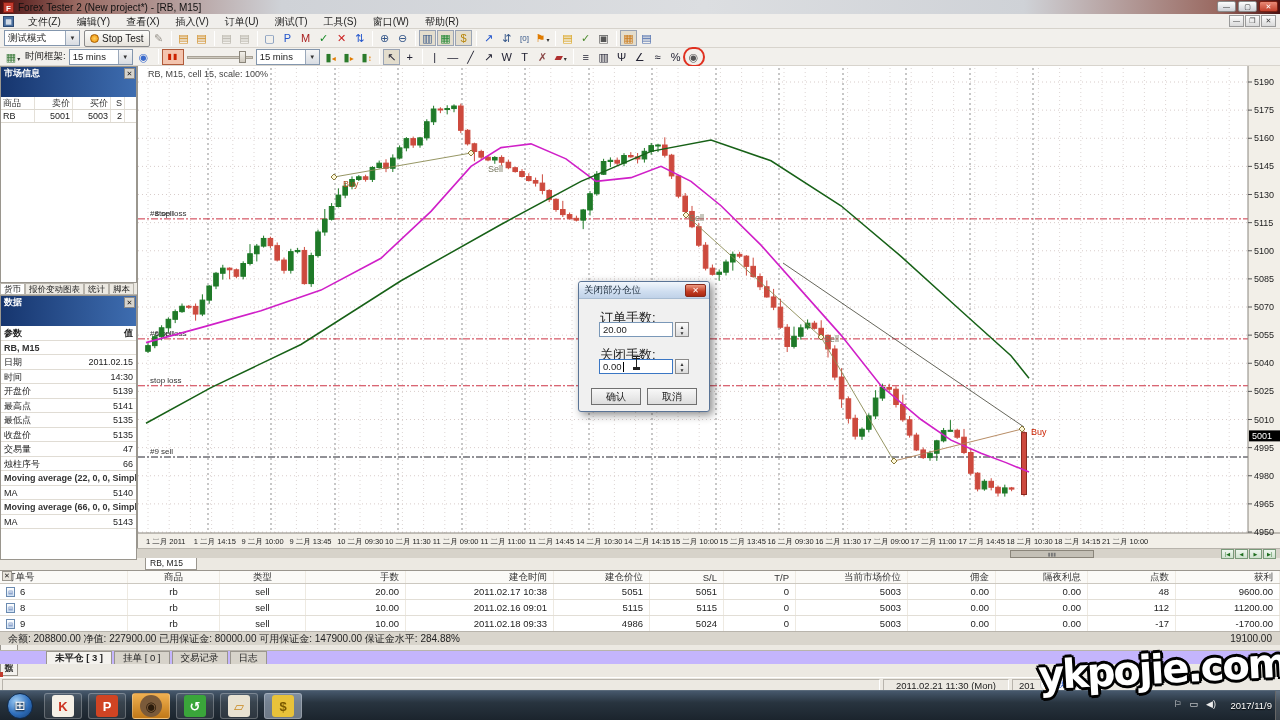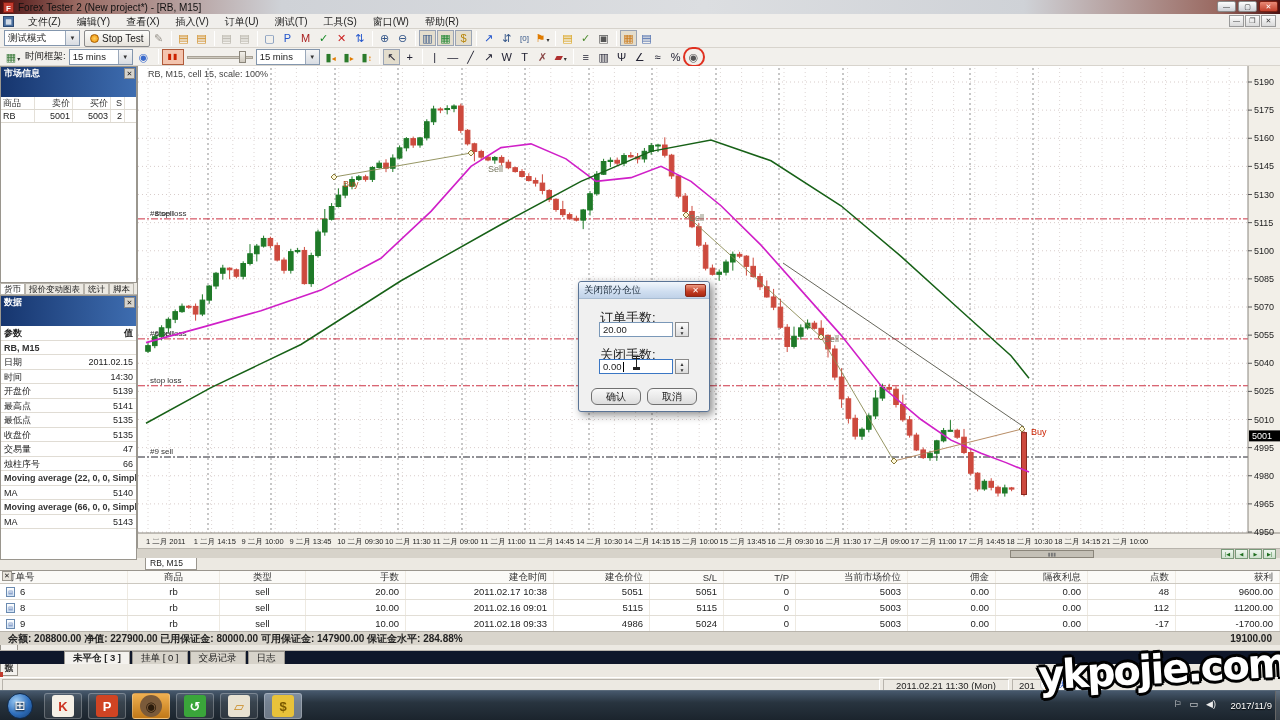--- a/index.html
+++ b/index.html
@@ -94,24 +94,24 @@
   .ord-row{display:flex;height:16px;border-bottom:1px solid #e2ded6;font-size:9.5px;align-items:center;background:#fff;}
   .ord-cell{padding:0 6px;white-space:nowrap;overflow:hidden;border-right:1px solid #eeeae2;height:100%;
     display:flex;align-items:center;}
   .ord-cell.r{justify-content:flex-end;}
   .ord-cell.c{justify-content:center;}
   .doc-ico{display:inline-block;width:9px;height:10px;border:1px solid #6a8ab0;background:linear-gradient(#fff,#cfe0f2);
     margin-right:5px;font-size:5px;line-height:9px;color:#46a;text-align:center;}
   #orders-x{position:absolute;left:2px;top:571px;width:10px;height:10px;border:1px solid #9a968e;background:#e8e4dc;
     font-size:7px;line-height:8px;text-align:center;z-index:5;}
   #summary{position:absolute;left:0;top:631px;width:1280px;height:14px;background:#d9d5cc;border-top:1px solid #b8b4ac;
-    font-size:10px;font-weight:bold;display:flex;justify-content:space-between;align-items:center;padding:0 8px;}
-
-  #bottom-tabs{position:absolute;left:0;top:650px;width:1280px;height:14px;background:#0f172a;border-top:1px solid #b8b4ac;
-    display:flex;align-items:flex-end;padding-left:64px;font-size:9.5px;}
+    font-size:10px;font-weight:normal;display:flex;justify-content:space-between;align-items:center;padding:0 8px;}
+
+  #bottom-tabs{position:absolute;left:0;top:650px;width:1280px;height:14px;background:#c4b5fd;border-top:1px solid #b8b4ac;
+    display:flex;align-items:flex-end;padding-left:46px;font-size:9.5px;}
   .btab{padding:0 8px;height:13px;line-height:12px;border:1px solid #9a968e;border-bottom:none;background:#d7d3ca;margin-right:2px;white-space:nowrap;}
   .btab.active{background:#f4f2ee;font-weight:bold;}
 
   #statusbar{position:absolute;left:0;top:677px;width:1280px;height:14px;background:#ece9e2;border-top:1px solid #fff;
     font-size:9.5px;}
   .sb-cell{position:absolute;top:1px;height:12px;border:1px solid #b8b4ac;border-right-color:#fff;border-bottom-color:#fff;
     background:#ece9e2;line-height:11px;padding:0 6px;}
   #sogou{position:absolute;left:1040px;top:678px;height:13px;display:flex;align-items:center;gap:3px;
     background:#fafafa;border:1px solid #cfcfcf;border-radius:6px;padding:0 4px;}
   .sg{font-size:9px;line-height:11px;}
@@ -143,21 +143,21 @@
   #dialog .dtitle{height:17px;background:linear-gradient(#f2f7fc,#cfdef0 60%,#c0d2e8);border-bottom:1px solid #a8bcd2;
     border-radius:3px 3px 0 0;font-size:9.5px;line-height:16px;padding-left:5px;color:#1a2a3a;position:relative;}
   #dialog .dclose{position:absolute;right:3px;top:2px;width:21px;height:13px;border:1px solid #8a2a1a;border-radius:2px;
     background:linear-gradient(#ee9a82,#c23b22 60%,#a82812);color:#fff;font-size:8px;line-height:11px;text-align:center;font-weight:bold;}
   .dlabel{position:absolute;left:21px;font-size:13px;color:#222;}
   .dinput{position:absolute;left:20px;width:74px;height:15px;background:#fff;border:1px solid #7a98b8;
     font-size:9.5px;line-height:13px;padding-left:3px;}
   .caret{display:inline-block;width:1px;height:10px;background:#000;vertical-align:-2px;margin-left:1px;}
   .spin{position:absolute;left:96px;width:14px;height:15px;border:1px solid #8a8a8a;background:linear-gradient(#fcfcfc,#dcdcdc);
     font-size:5px;line-height:6px;text-align:center;color:#333;display:flex;flex-direction:column;justify-content:center;}
-  .dbtn{position:absolute;top:106px;width:50px;height:17px;border:1px solid #707070;border-radius:6px;
+  .dbtn{position:absolute;top:106px;width:50px;height:17px;border:1px solid #707070;border-radius:0;
     background:linear-gradient(#f8f8f8,#dddddd);font-size:10px;line-height:15px;text-align:center;}
   #ibeam{position:absolute;left:633px;top:356px;width:7px;height:13px;z-index:60;pointer-events:none;}
   #ibeam:before{content:"";position:absolute;left:3px;top:0;width:1px;height:13px;background:#222;}
   #ibeam:after{content:"";position:absolute;left:0;top:0;width:7px;height:1px;border-top:1px solid #222;border-bottom:1px solid #222;box-shadow:0 11px 0 #222;}
 </style>
 </head>
 <body>
 
 <div id="root">
 

